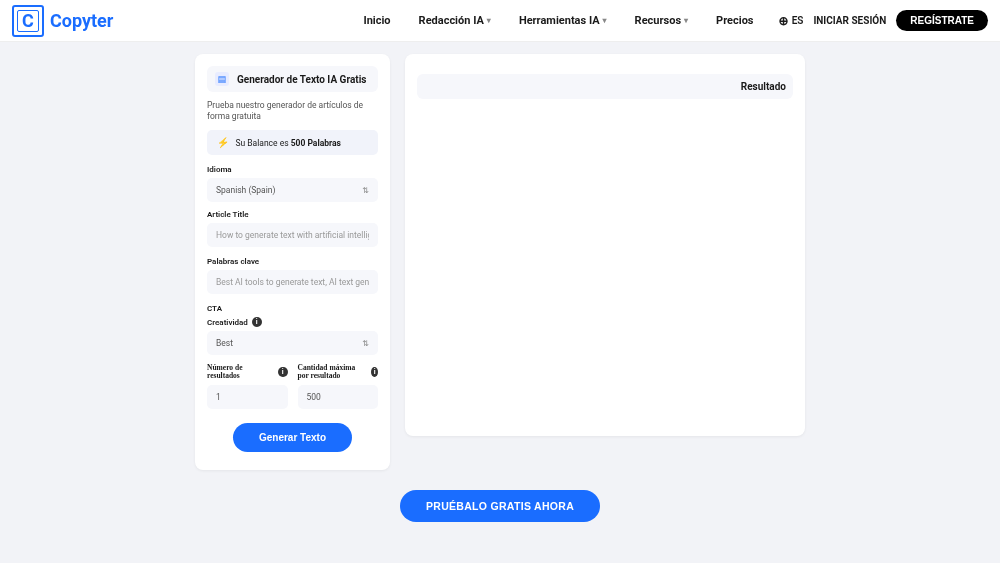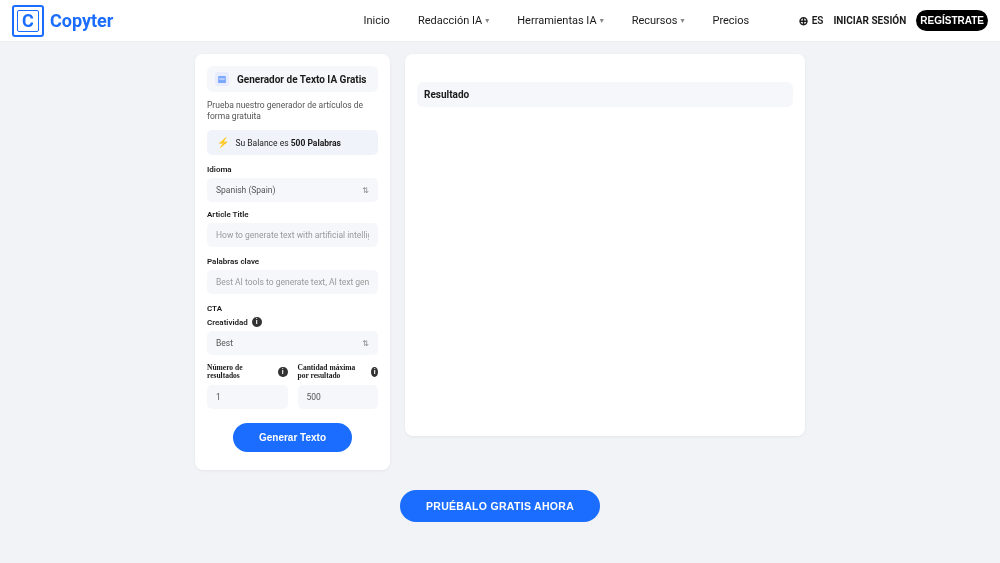--- a/index.html
+++ b/index.html
@@ -4,27 +4,27 @@
 <style>
 * { margin: 0; padding: 0; box-sizing: border-box; }
 body { font-family: -apple-system, BlinkMacSystemFont, 'Segoe UI', Roboto, sans-serif; background: #f2f3f7; width: 1000px; height: 563px; overflow: hidden; color: #1a1a1a; }
 .header { background: #fff; height: 42px; display: flex; align-items: center; padding: 0 12px; border-bottom: 1px solid #eee; }
 .logo-wrap { display: flex; align-items: center; gap: 6px; }
 .logo-box { width: 32px; height: 32px; border: 2px solid #1a6dff; display: flex; align-items: center; justify-content: center; border-radius: 3px; position: relative; }
 .logo-box::before { content: ''; position: absolute; inset: 3px; border: 1px solid #1a6dff; border-radius: 2px; }
 .logo-c { color: #1a6dff; font-weight: 700; font-size: 18px; z-index: 1; }
 .logo-text { color: #1a6dff; font-weight: 700; font-size: 18px; }
 .nav { display: flex; gap: 28px; margin-left: 250px; }
-.nav-item { font-size: 11px; font-weight: 400; display: flex; align-items: center; gap: 3px; cursor: pointer; }
+.nav-item { font-size: 11px; font-weight: 700; display: flex; align-items: center; gap: 3px; cursor: pointer; }
 .chev { font-size: 8px; color: #888; }
 .right-actions { margin-left: auto; display: flex; align-items: center; gap: 10px; }
 .lang { display: flex; align-items: center; gap: 3px; font-size: 10px; font-weight: 600; }
 .globe { font-size: 12px; }
 .login-link { font-size: 10px; font-weight: 700; cursor: pointer; }
-.register-btn { background: #000; color: #fff; border-radius: 20px; padding: 5px 4px; font-size: 10px; font-weight: 600; cursor: pointer; border: none; }
+.register-btn { background: #000; color: #fff; border-radius: 20px; padding: 5px 14px; font-size: 10px; font-weight: 600; cursor: pointer; border: none; }
 
 .main { display: flex; gap: 15px; padding: 12px 195px 0; }
 .card { background: #fff; border-radius: 8px; box-shadow: 0 1px 3px rgba(0,0,0,0.06); }
 .left-card { width: 195px; padding: 12px 12px 18px; }
 .right-card { flex: 1; padding: 0; height: 382px; }
 .card-header { display: flex; align-items: center; gap: 8px; background: #f6f7fb; border-radius: 6px; padding: 6px 8px; margin-bottom: 8px; }
 .card-header-icon { width: 14px; height: 14px; background: #e8ecff; border-radius: 3px; display: flex; align-items: center; justify-content: center; font-size: 9px; color: #1a6dff; }
 .card-header-title { font-size: 10px; font-weight: 700; }
 .subtitle { font-size: 8.5px; color: #555; line-height: 1.3; margin-bottom: 8px; }
 .balance-box { background: #f1f3fa; border-radius: 5px; padding: 7px 10px; display: flex; align-items: center; gap: 6px; font-size: 8.5px; margin-bottom: 10px; }
@@ -36,21 +36,21 @@
 .select-chev { position: absolute; right: 9px; top: 50%; transform: translateY(-50%); font-size: 8px; color: #888; pointer-events: none; }
 .input::placeholder { color: #999; }
 .field { margin-bottom: 10px; }
 .label-row { display: flex; align-items: center; gap: 4px; margin-bottom: 4px; }
 .info-icon { width: 10px; height: 10px; background: #333; color: #fff; border-radius: 50%; display: flex; align-items: center; justify-content: center; font-size: 7px; font-weight: 700; }
 .half-row { display: flex; gap: 10px; margin-bottom: 14px; }
 .half-col { flex: 1; }
 .half-col .label-row { margin-bottom: 4px; min-height: 18px; }
 .half-label { font-size: 7.5px; font-weight: 600; line-height: 1.1; font-family: Liberation Serif, serif; }
 .generate-btn { display: block; margin: 0 auto; background: #1a6dff; color: #fff; border: none; border-radius: 20px; padding: 9px 26px; font-size: 10px; font-weight: 700; cursor: pointer; }
-.result-header { background: #f6f7fb; margin: 28px 12px 0; border-radius: 6px; padding: 7px; text-align: left; font-size: 10px; font-weight: 700; }
+.result-header { background: #f6f7fb; margin: 20px 12px 0; border-radius: 6px; padding: 7px; text-align: right; font-size: 10px; font-weight: 700; }
 
 .cta-row { display: flex; justify-content: center; margin: 20px 0 30px; }
 .cta-btn { background: #1a6dff; color: #fff; border: none; border-radius: 24px; padding: 10px 26px; font-size: 10.5px; font-weight: 700; cursor: pointer; letter-spacing: 0.3px; }
 </style>
 </head>
 <body>
 
 <div class="header">
   <div class="logo-wrap">
     <div class="logo-box">

